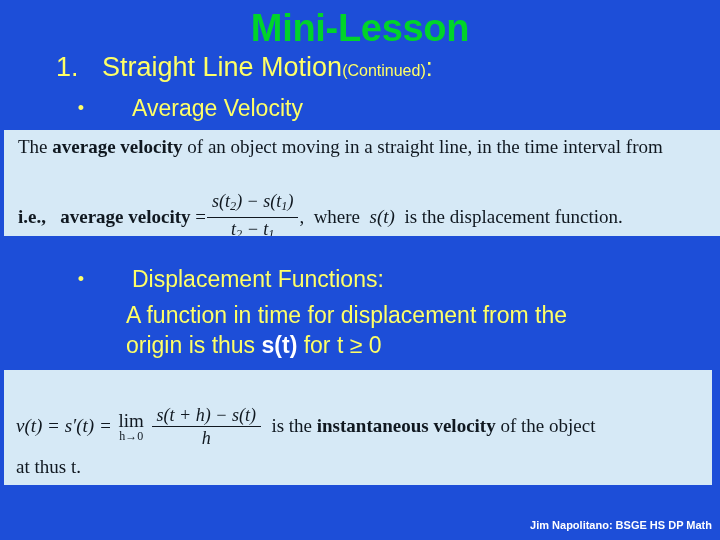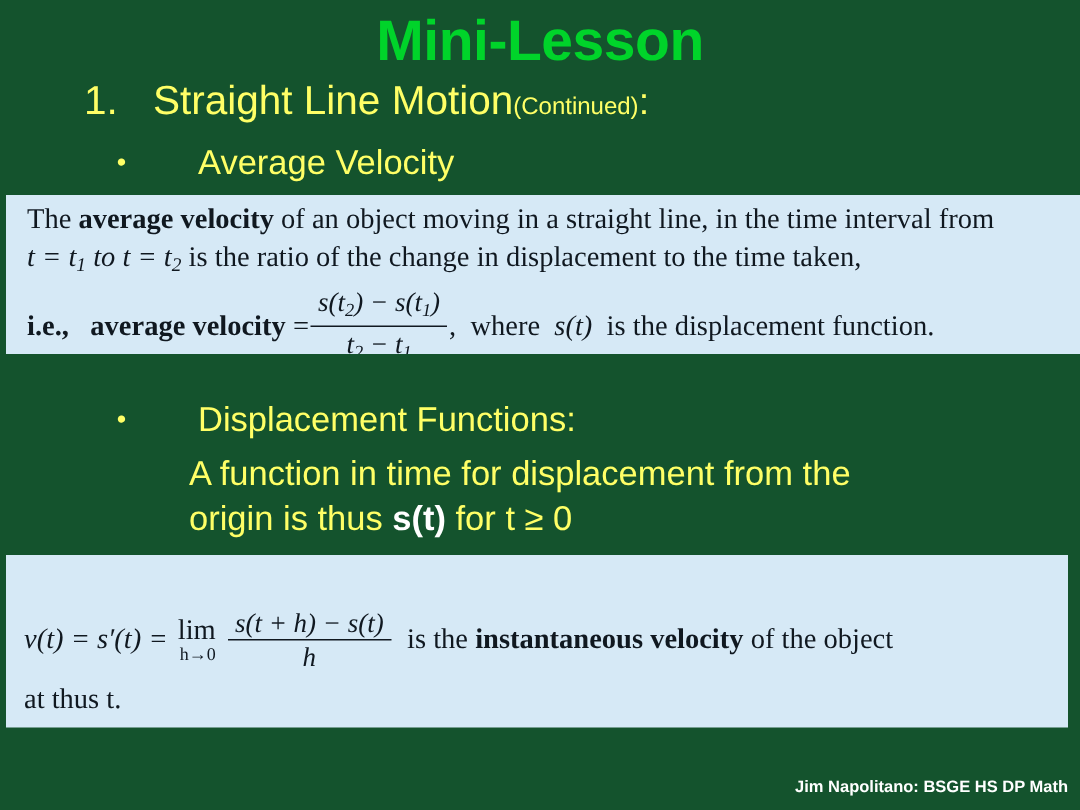--- a/index.html
+++ b/index.html
@@ -11,21 +11,21 @@
     width: 720px;
     height: 540px;
     position: relative;
     overflow: hidden;
     font-family: "Liberation Sans", sans-serif;
   }
 
   .slide {
     position: absolute;
     inset: 0;
-    background: #14532d;
+    background: #1d4ed8;
   }
 
   
   .slide-title {
     position: absolute;
     top: 6px;
     left: 0;
     width: 720px;
     text-align: center;
     color: #00d42a;
@@ -153,21 +153,21 @@
   }
   .frac .den {
     display: block;
     padding: 1px 5px 0 5px;
     font-size: 18px;
     line-height: 20px;
   }
 
   .limbox {
     display: inline-block;
-    text-align: right;
+    text-align: center;
     vertical-align: middle;
     margin: 0 2px;
     position: relative;
     top: -1px;
   }
   .limbox .limtop {
     display: block;
     font-size: 19px;
     line-height: 19px;
   }
@@ -213,21 +213,20 @@
 
   <div class="bullet-row" id="bullet-average">
     <span class="bullet-dot">•</span>
     <span class="bullet-text">Average Velocity</span>
   </div>
 
   <div class="math-panel" id="math-panel-1">
 
     <div class="mline" id="m1-l1"><span>The </span><span class="mb">average velocity</span><span> of an object moving in a straight line, in the time interval from</span></div>
 
-    <div class="mline" id="m1-l2"><span class="mi">t = t</span><span class="sub">1</span><span class="mi">  to  t = t</span><span class="sub">2</span><span>  is the ratio of the change in displacement to the time taken,</span></div>
 
     <div class="mline" id="m1-l3"><span class="mb">i.e.,</span>&nbsp;&nbsp;&nbsp;<span class="mb">average velocity</span>&nbsp;<span>=</span><span class="frac"><span class="num"><span class="mi">s(t</span><span class="sub">2</span><span class="mi">) − s(t</span><span class="sub">1</span><span class="mi">)</span></span><span class="den"><span class="mi">t</span><span class="sub">2</span><span class="mi"> − t</span><span class="sub">1</span></span></span><span>,</span>&nbsp;&nbsp;<span>where</span>&nbsp;&nbsp;<span class="mi">s(t)</span>&nbsp;&nbsp;<span>is the displacement function.</span></div>
 
   </div>
 
   <div class="bullet-row" id="bullet-displacement">
     <span class="bullet-dot">•</span>
     <span class="bullet-text">Displacement Functions:</span>
   </div>
 

